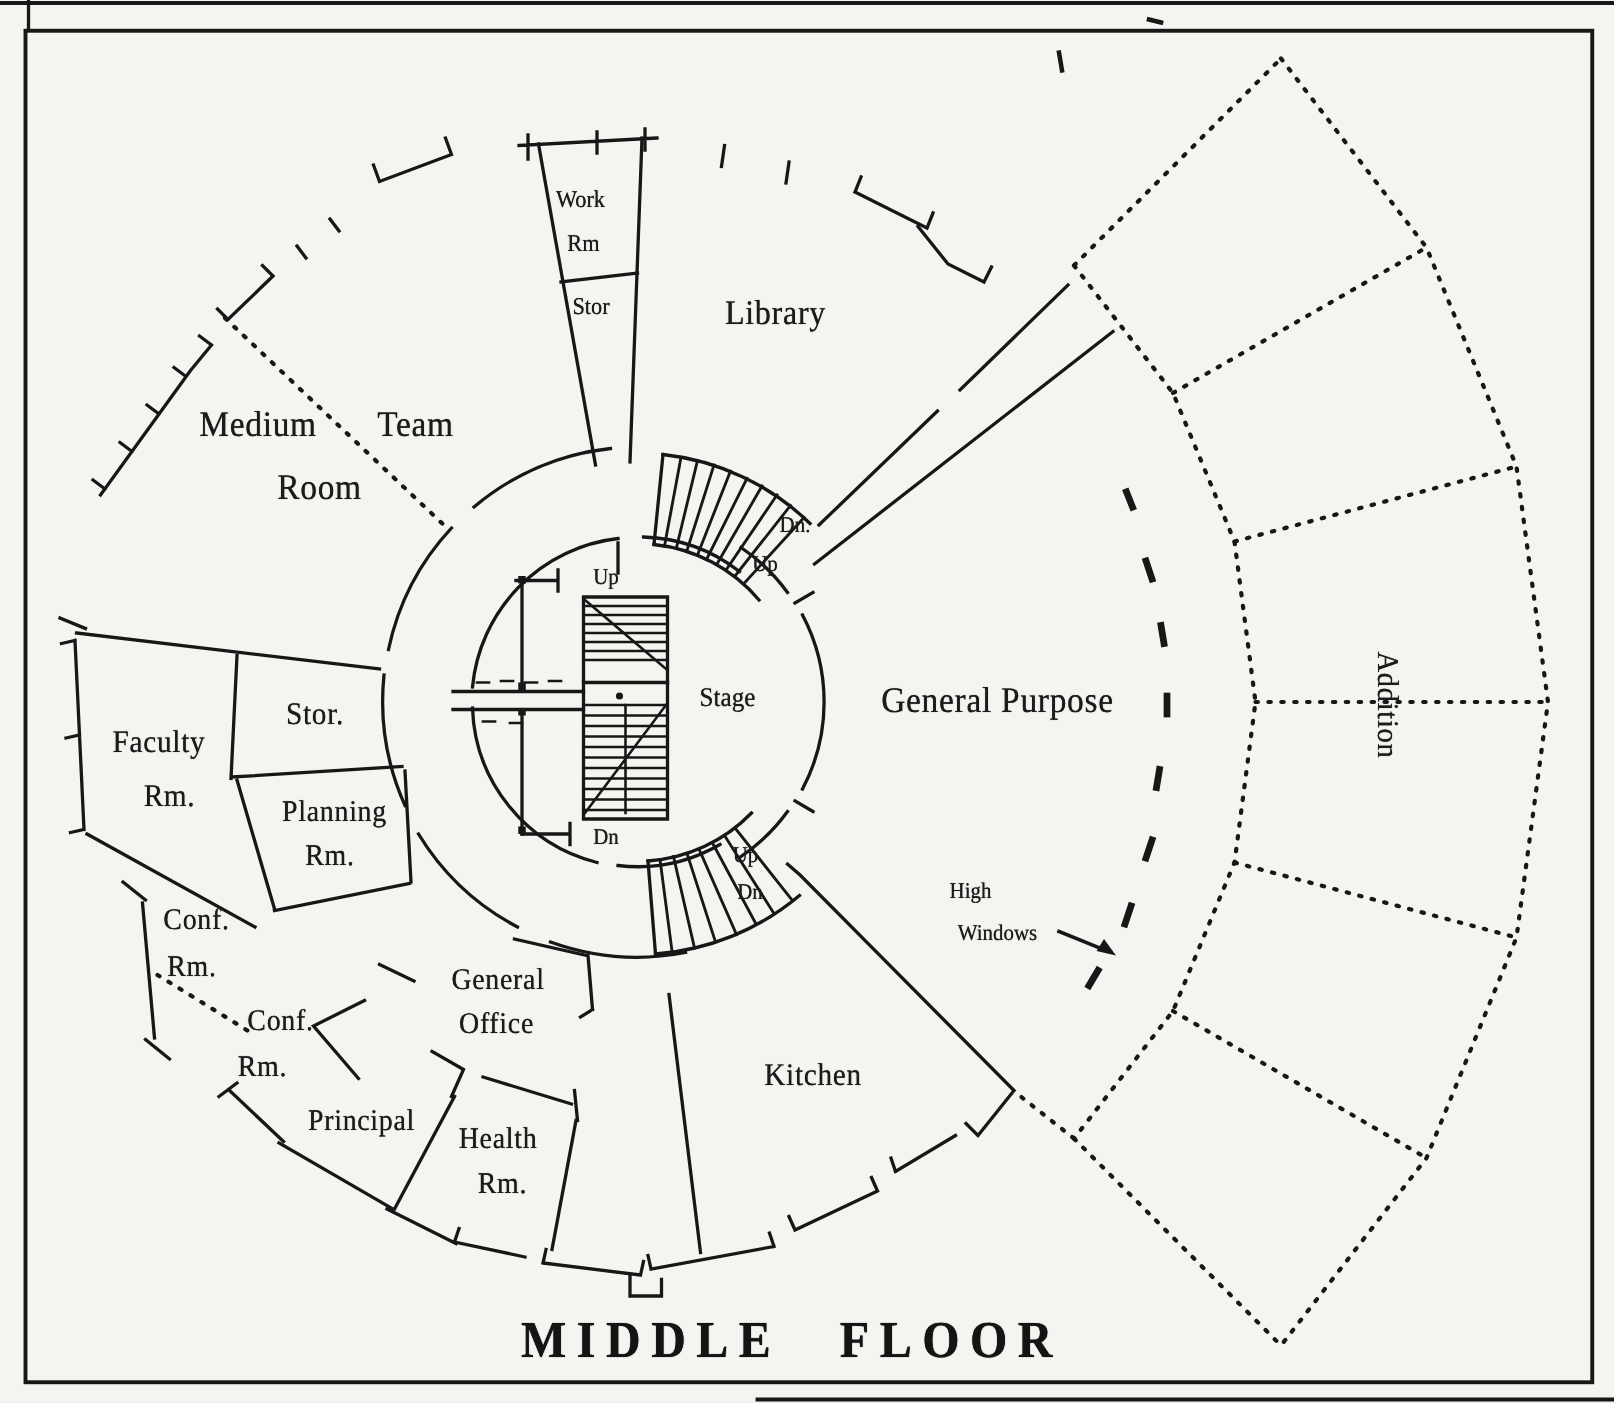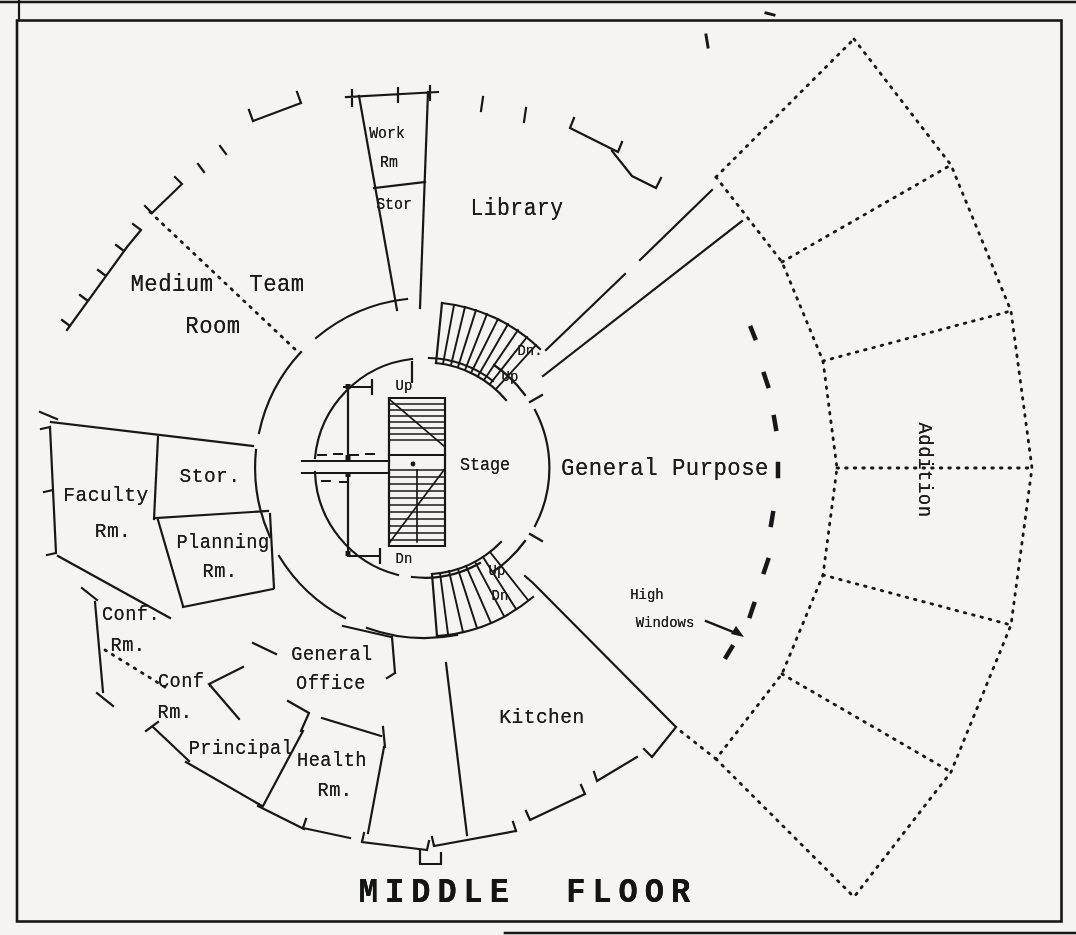--- a/index.html
+++ b/index.html
@@ -1,21 +1,21 @@
 <!DOCTYPE html>
 <html><head>
 <meta charset="utf-8">
 <style>
   html,body{margin:0;padding:0;background:#e9e8e4;}
   .screen{
     position:relative;
     width:1076px;height:935px;
     background:#f5f4f1;
     overflow:hidden;
-    font-family:Liberation Mono, monospace;
+    font-family:Liberation Serif, serif;
   }
   .linework{position:absolute;left:0;top:0;}
   .lbl{
     position:absolute;
     color:#1b1b1b;
     white-space:nowrap;
     transform:translate(-50%,-50%) scaleX(.93);
     letter-spacing:.5px;
     font-weight:400;
     text-shadow:0 0 .5px #2a2a2a;

